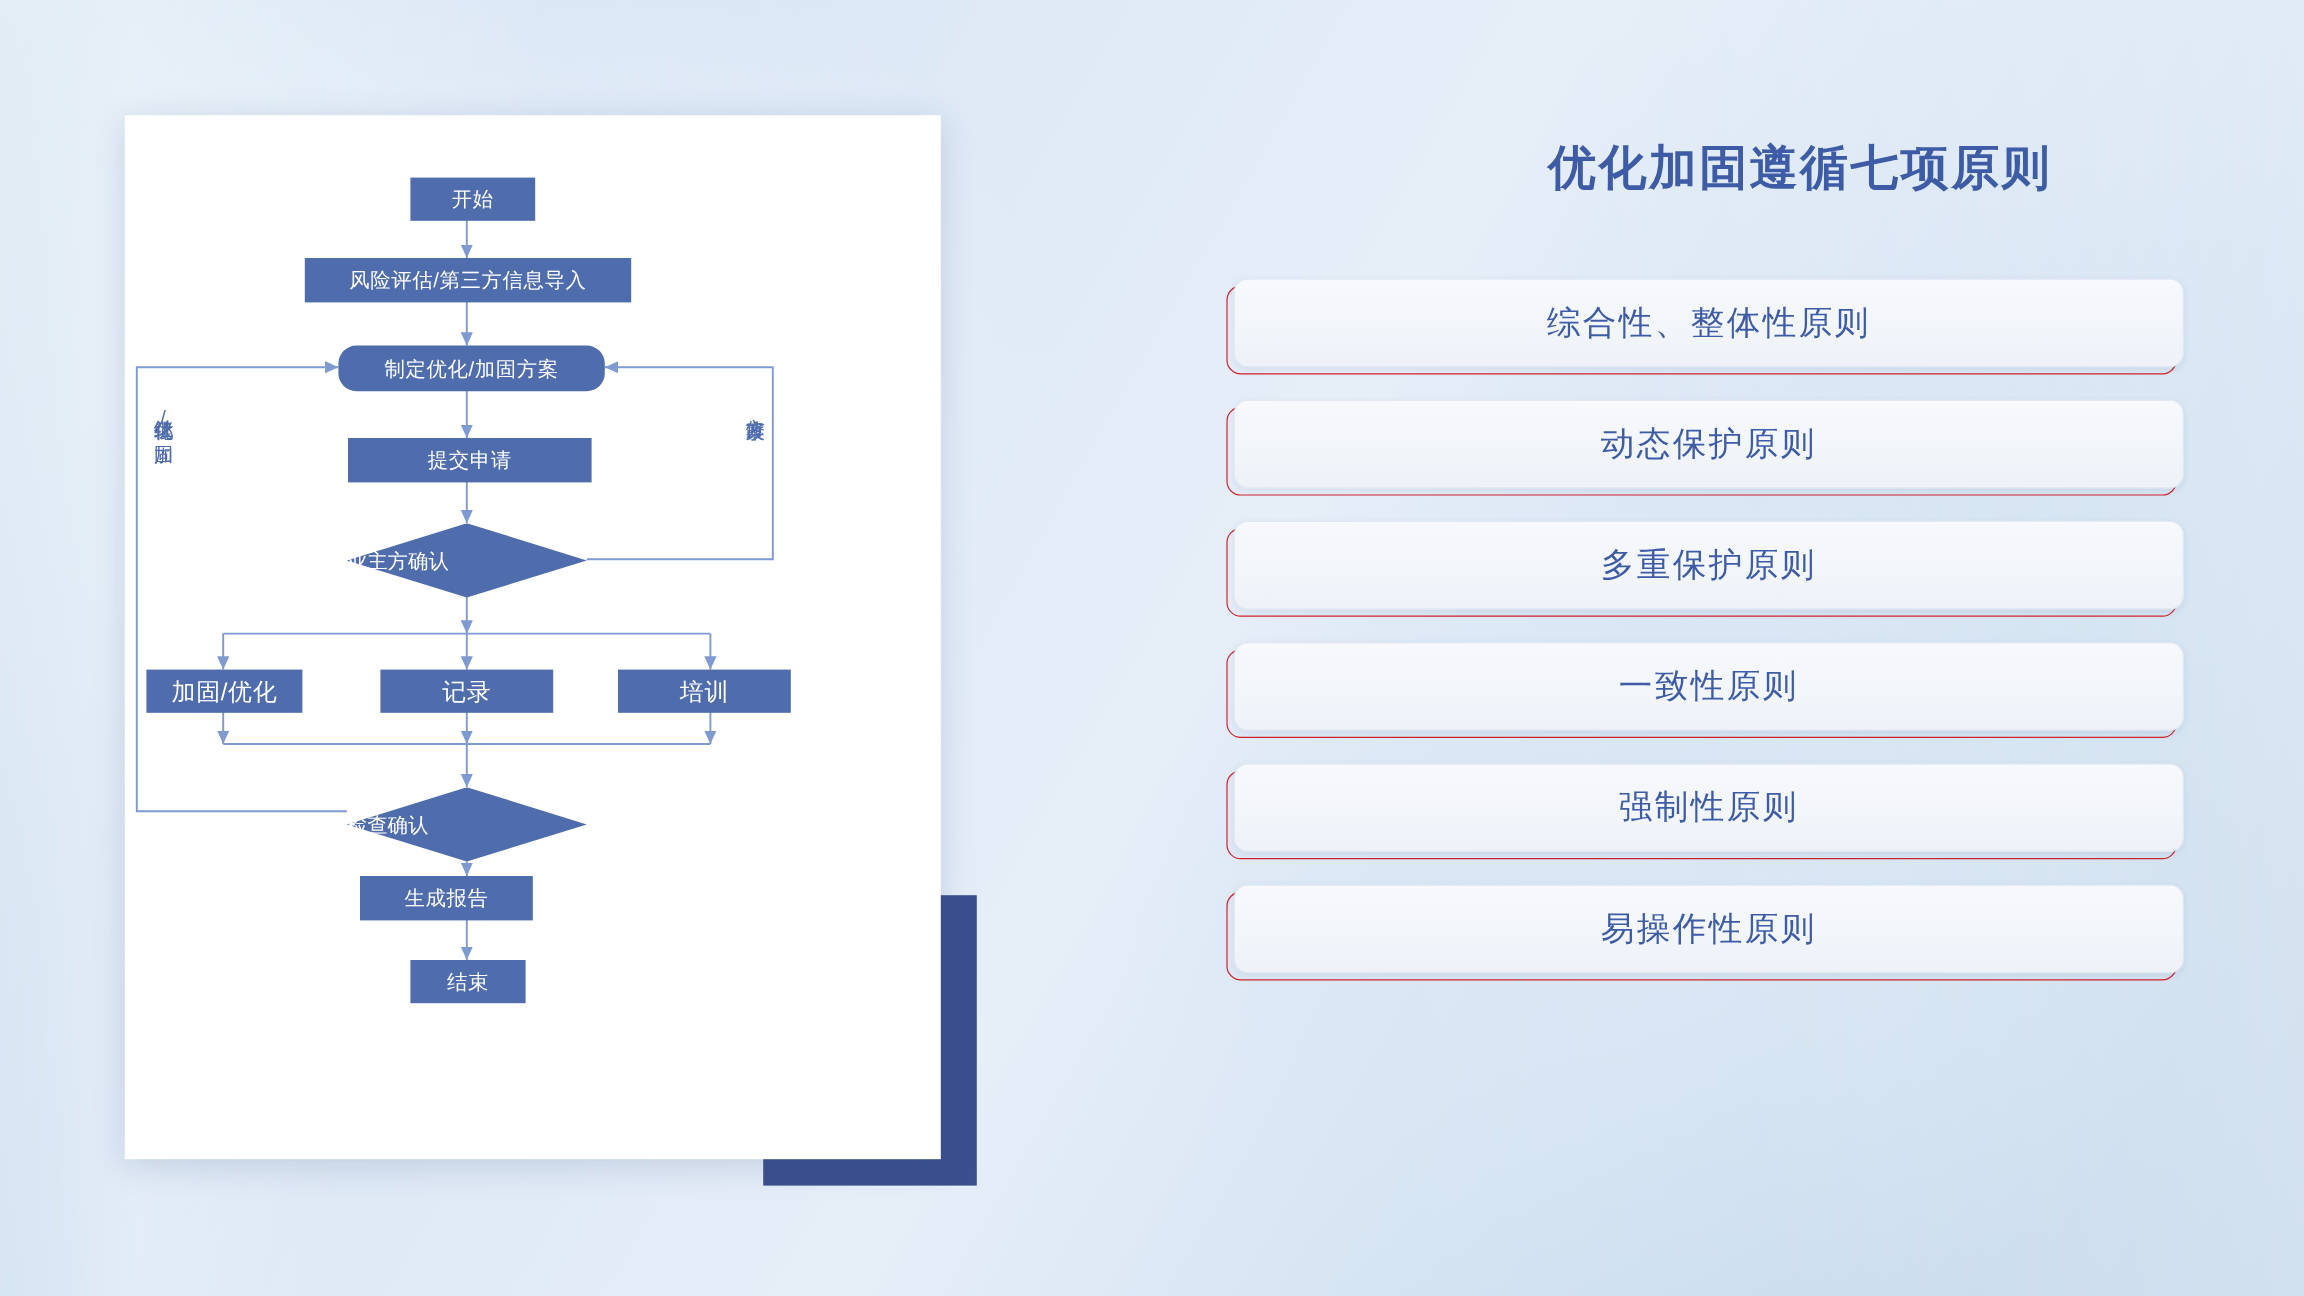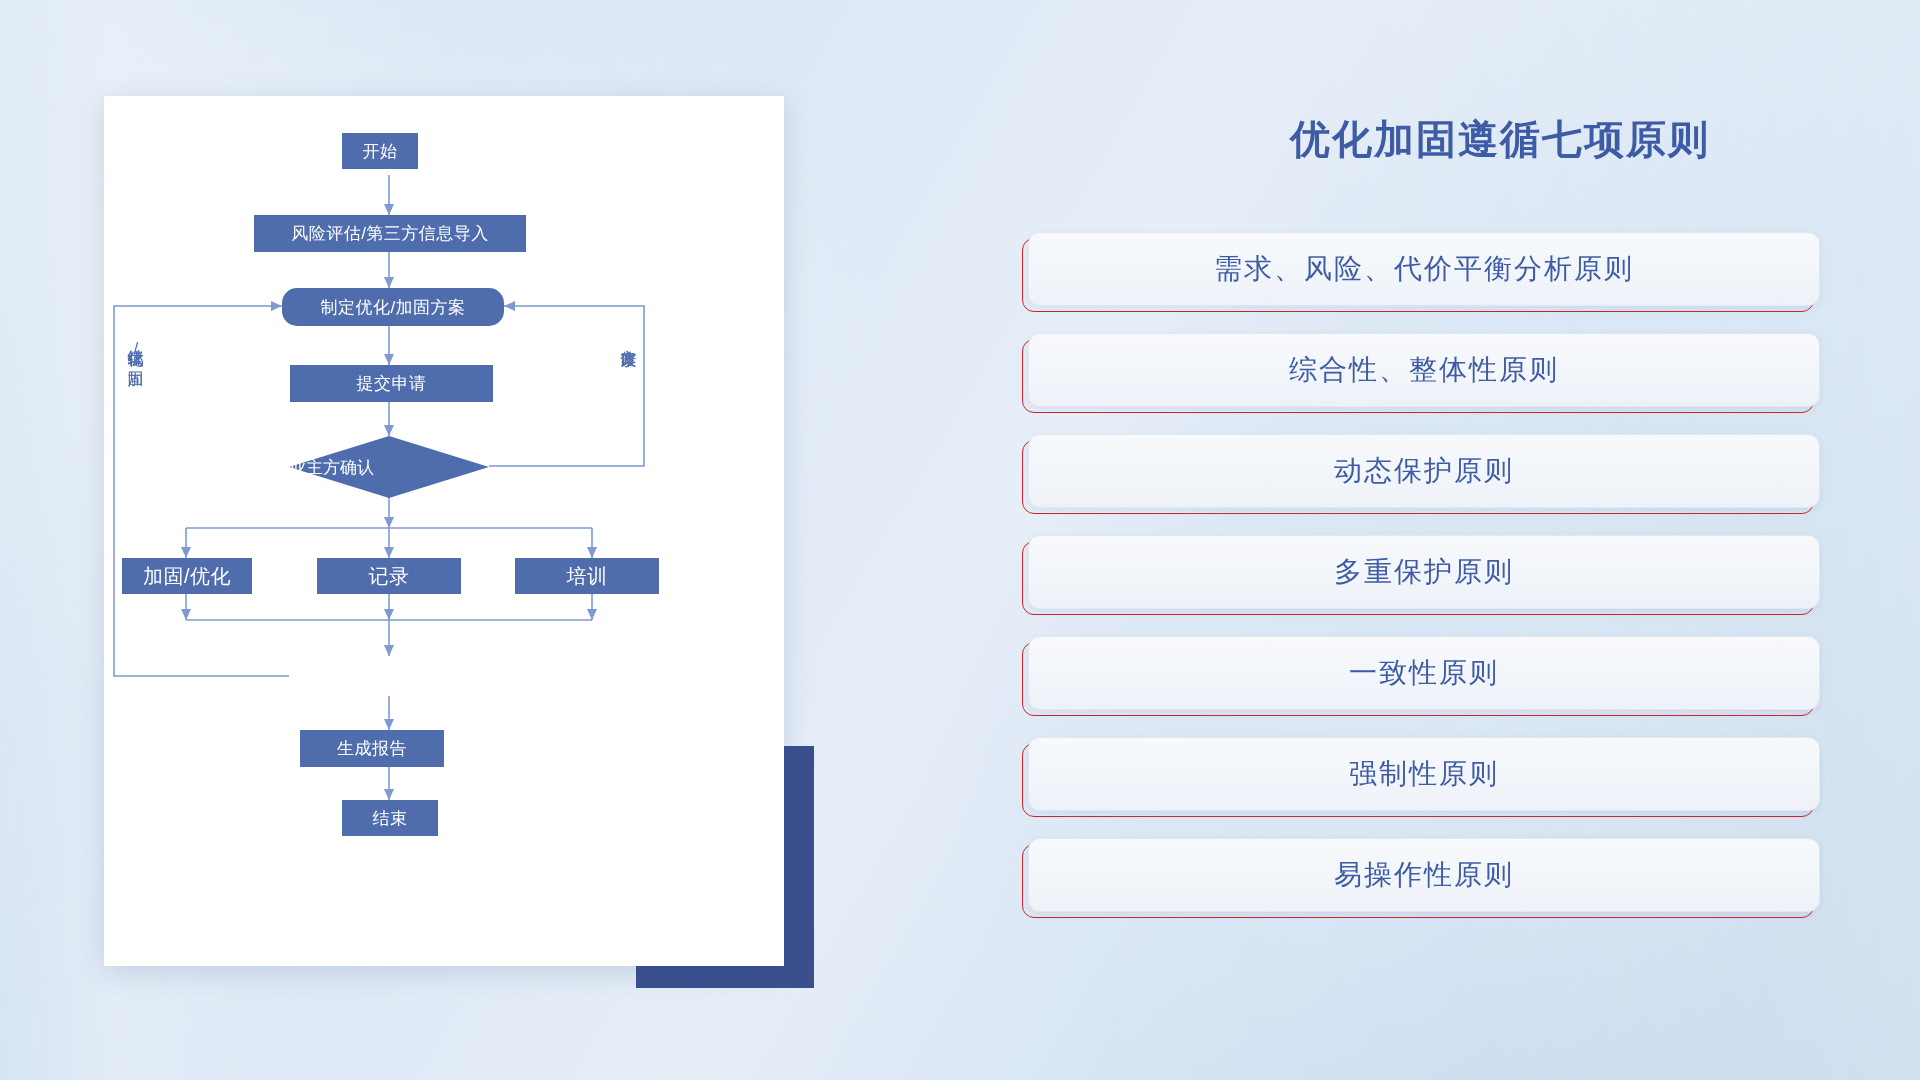--- a/index.html
+++ b/index.html
@@ -198,21 +198,21 @@
         <path d="M185,580 L10,580 L10,210 L178,210"></path>
       </g>
       <g stroke="#7f9ad0" stroke-width="1.6" fill="none">
 
         <path d="M82,432 L488,432"></path>
 
         <path d="M82,524 L488,524"></path>
       </g>
     </svg>
 
-    <div class="node" style="left:238px; top:37px; width:76px; height:36px;">
+    <div class="node" style="left:238px; top:52px; width:104px; height:36px;">
       <span>开始</span>
     </div>
 
     <div class="node" style="left:150px; top:119px; width:272px; height:37px;text-align:right;">
       <span>风险评估/第三方信息导入</span>
     </div>
 
     <div class="node" style="left:178px; top:192px; width:222px; height:38px;border-radius:15px;">
       <span>制定优化/加固方案</span>
     </div>
@@ -231,20 +231,24 @@
     </div>
 
     <div class="node small" style="left:213px; top:462px; width:144px; height:36px;">
       <span>记录</span>
     </div>
 
     <div class="node small" style="left:411px; top:462px; width:144px; height:36px;">
       <span>培训</span>
     </div>
 
+    <div class="diamond-wrap" style="left:185px; top:560px; width:200px; height:62px;">
+      <div class="diamond-shape"></div>
+      <span class="diamond-label">检查确认</span>
+    </div>
 
     <div class="node" style="left:196px; top:634px; width:144px; height:37px;">
       <span>生成报告</span>
     </div>
 
     <div class="node" style="left:238px; top:704px; width:96px; height:36px;">
       <span>结束</span>
     </div>
 
     <div class="vlabel" style="left:22px; top:240px; height:140px;">
@@ -255,26 +259,20 @@
       <span>方案修改</span>
     </div>
 
   </div>
 </div>
 
 <div class="right-title">优化加固遵循七项原则</div>
 
 <div class="principles">
 
-  <div class="pitem">
-    <div class="shadow"></div>
-    <div class="plate">
-      <span class="ptext">需求、风险、代价平衡分析原则</span>
-    </div>
-  </div>
 
   <div class="pitem">
     <div class="shadow"></div>
     <div class="plate">
       <span class="ptext">综合性、整体性原则</span>
     </div>
   </div>
 
   <div class="pitem">
     <div class="shadow"></div>

